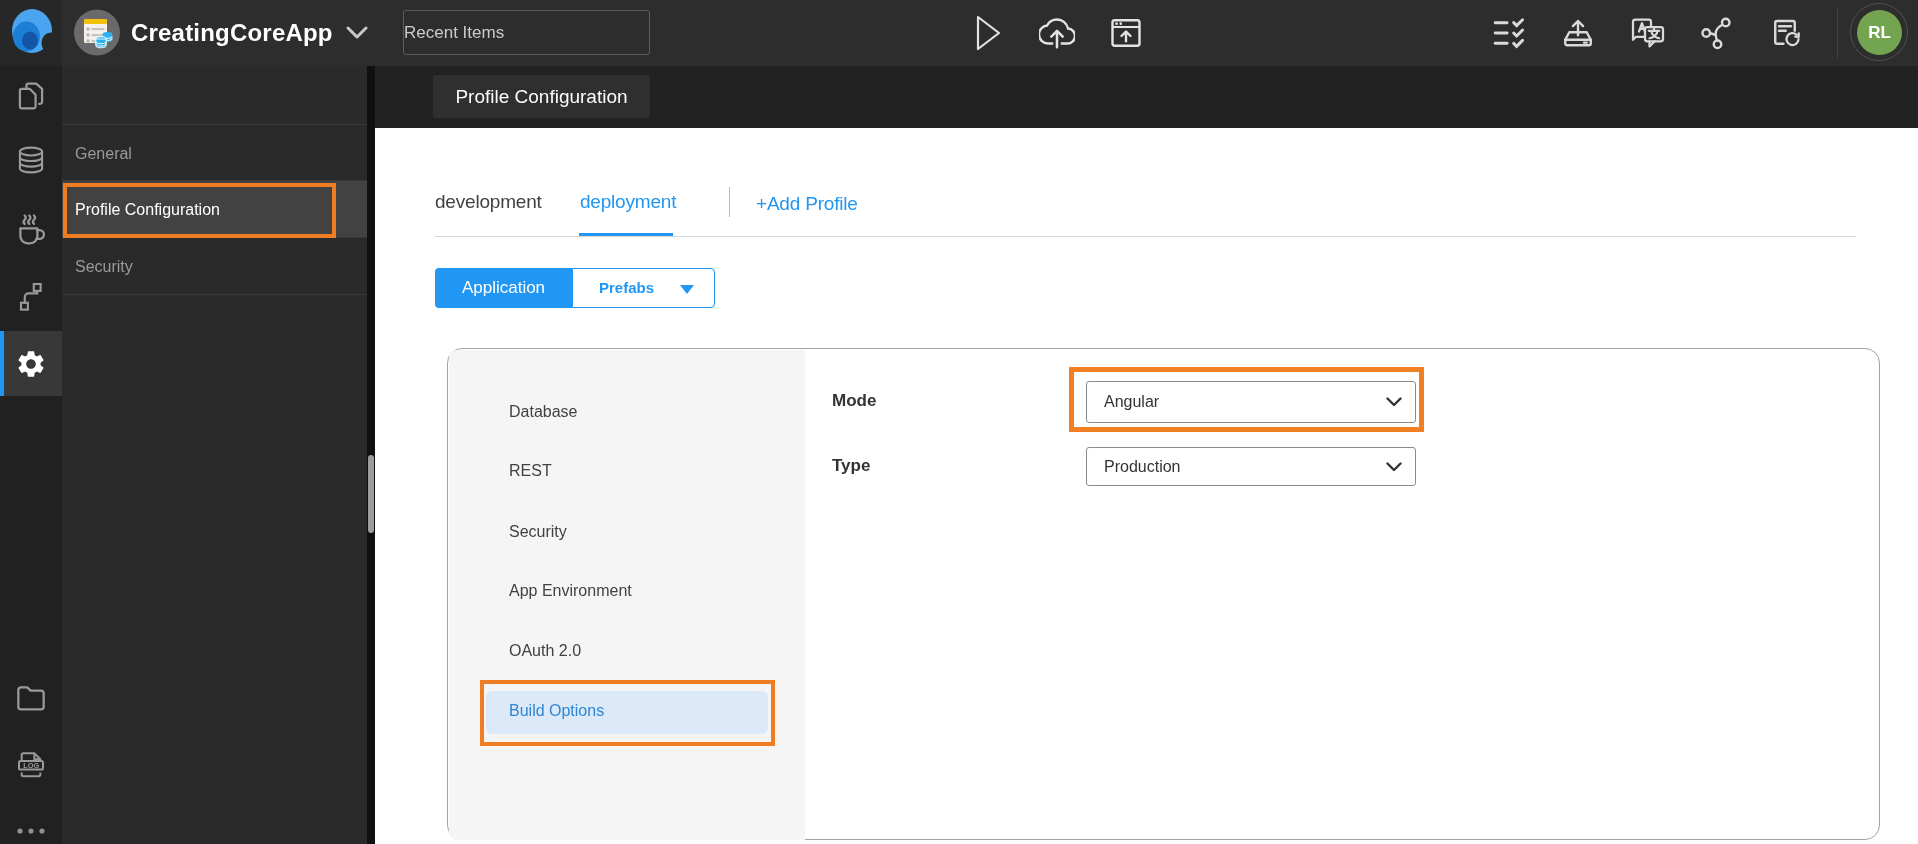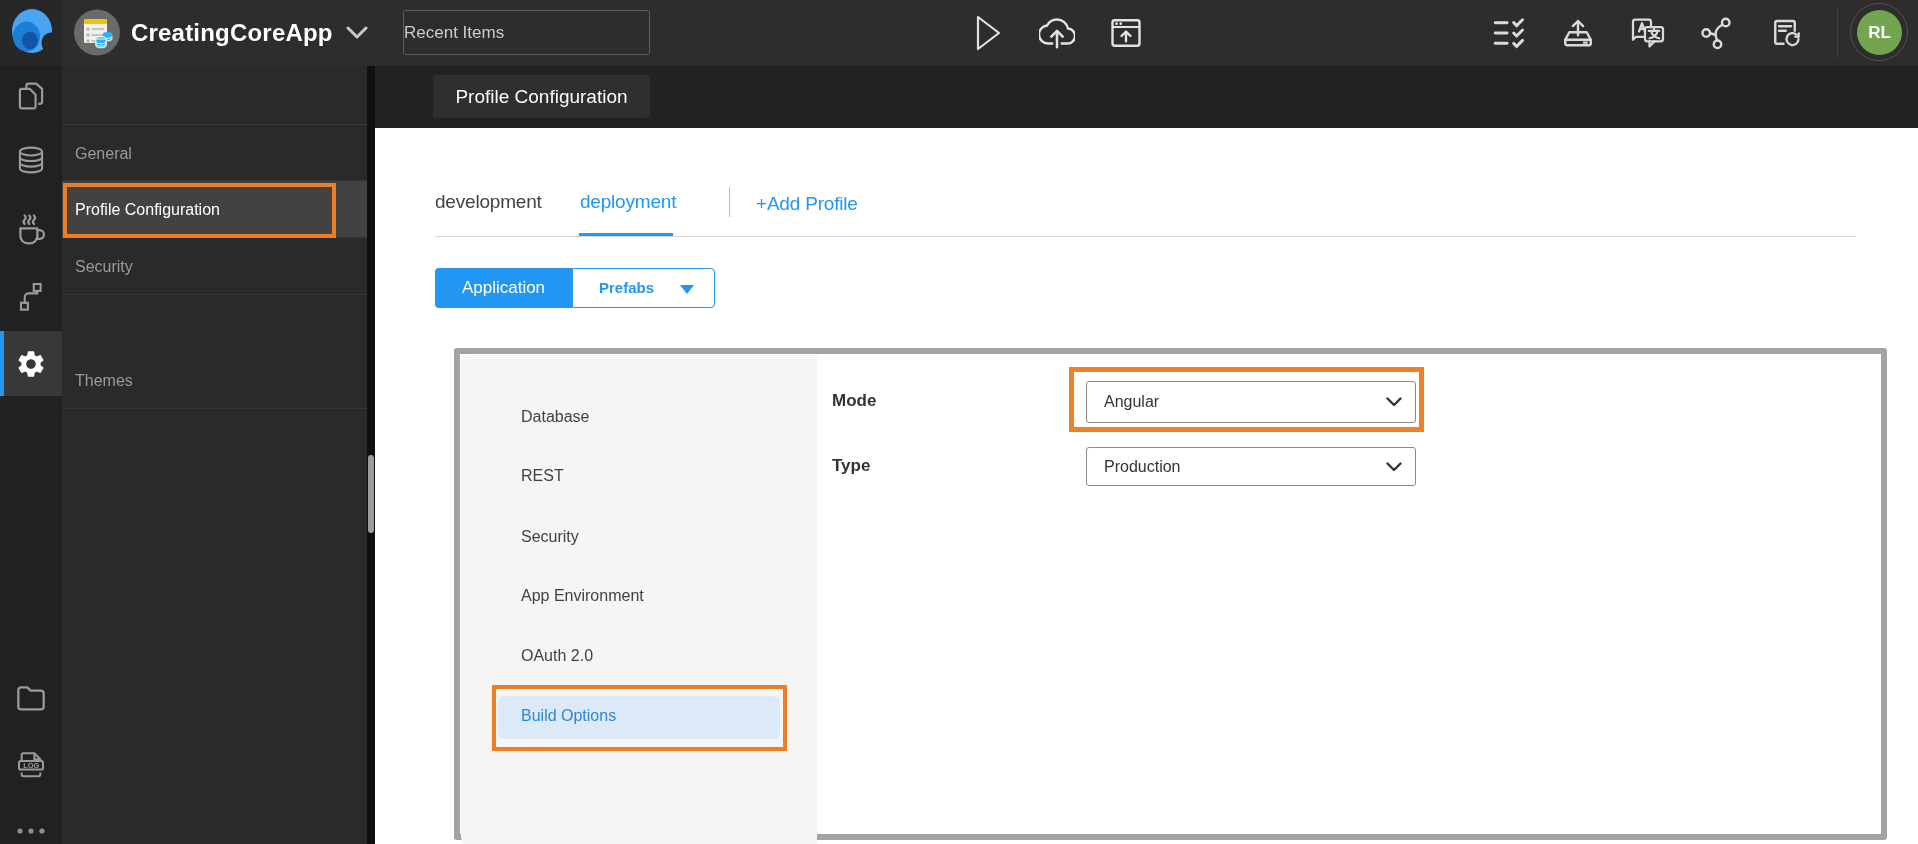--- a/index.html
+++ b/index.html
@@ -39,21 +39,21 @@
 #tab-dep { left:205px; top:63px; color:#2196f3; }
 #tab-div { left:354px; top:59px; width:1px; height:30px; background:#bdbdbd; }
 #tab-add { left:381px; top:65px; color:#2196f3; font-size:19px; }
 #tab-underline { left:204px; top:105px; width:94px; height:4px; background:#2196f3; }
 #tab-hair { left:60px; top:108px; width:1421px; height:1px; background:#d7d7d7; }
 
 #btn-app { left:60px; top:140px; width:137px; height:40px; background:#2196f3; border-radius:4px 0 0 4px; color:#fff; font-size:17px; text-align:center; line-height:40px; }
 #btn-pre { left:197px; top:140px; width:143px; height:40px; background:#fff; border:1px solid #2196f3; border-radius:0 4px 4px 0; color:#2196f3; font-size:15px; line-height:38px; padding-left:26px;font-weight:bold; }
 #btn-pre svg { position:absolute; right:20px; top:16px; }
 
-#card { left:79px; top:220px; width:1433px; height:492px; background:#fff; border:6px solid #a3a3a3; border-radius:3px; }
+#card { left:72px; top:220px; width:1433px; height:492px; background:#fff; border:1px solid #a3a3a3; border-radius:15px; }
 #panel { left:1px; top:1px; width:356px; height:490px; background:#f5f5f5; border-radius:8px 0 0 8px; }
 .pitem { position:absolute; left:61px; height:20px; line-height:20px; font-size:16px; color:#424242; }
 #pill { left:38px; top:342px; width:282px; height:43px; background:#dbe9f8; border-radius:6px; }
 #orange-build { left:32px; top:331px; width:295px; height:66px; border:4px solid #ee7d23; }
 #p-build { color:#2e86d4; }
 .flabel { position:absolute; left:457px; font-size:17px; font-weight:bold; color:#333; height:20px; line-height:20px; }
 .fselect { position:absolute; left:711px; width:330px; background:#fff; border:1px solid #8a8a8a; border-radius:3px; font-size:16px; color:#333; padding-left:17px; }
 #sel-mode { top:253px; height:42px; line-height:40px; }
 #sel-type { top:319px; height:39px; line-height:37px; }
 .fselect svg { position:absolute; right:13px; top:50%; margin-top:-5px; }
@@ -229,21 +229,20 @@
 <svg class="icon" style="left:16px;top:826px" width="30" height="10" viewBox="0 0 30 10">
   <circle cx="4" cy="5" r="2.6" fill="#8f8f8f"></circle>
   <circle cx="15" cy="5" r="2.6" fill="#8f8f8f"></circle>
   <circle cx="26" cy="5" r="2.6" fill="#8f8f8f"></circle>
 </svg>
 
 <div class="abs" id="sidebar">
   <div class="srow" id="srow1">General</div>
   <div class="srow" id="srow2">Profile Configuration</div>
   <div class="srow" id="srow3">Security</div>
-  <div class="srow" id="srow5">Themes</div>
   <div class="abs" id="orange-side"></div>
 </div>
 <div class="abs" id="strack"></div>
 <div class="abs" id="sthumb"></div>
 
 <div class="abs" id="band"></div>
 <div class="abs" id="chip">Profile Configuration</div>
 
 <div class="abs" id="content">
   <div class="tab" id="tab-dev">development</div>

